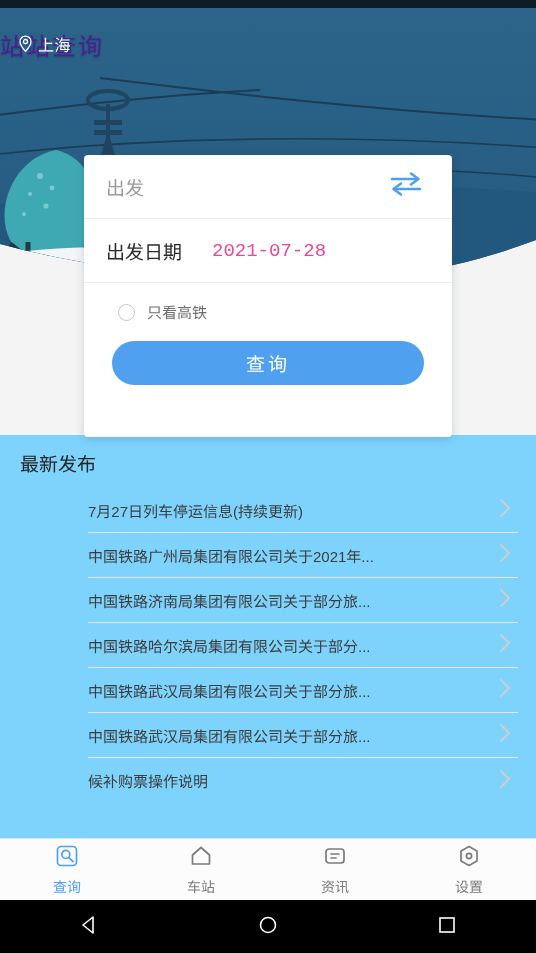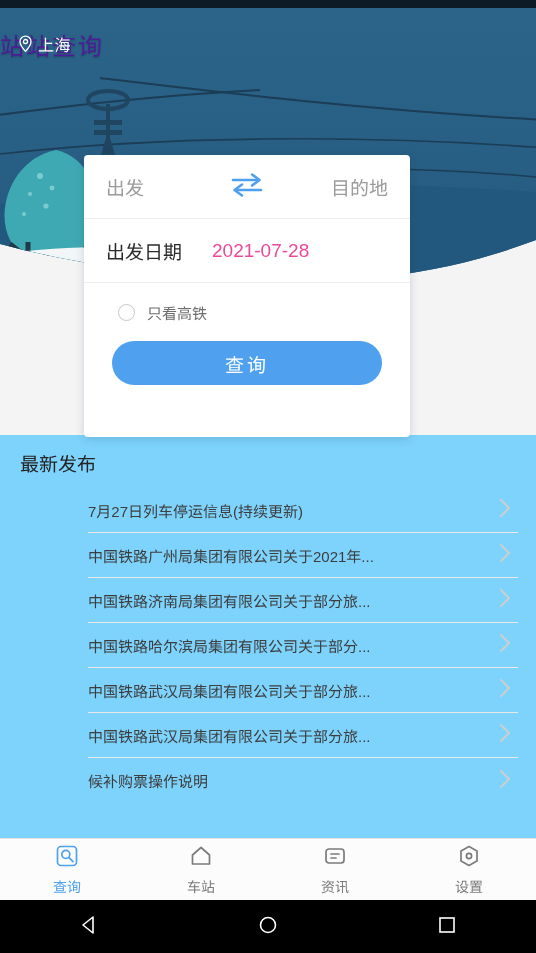--- a/index.html
+++ b/index.html
@@ -57,26 +57,27 @@
     font-size:24px;
     font-weight:400;
     letter-spacing:2px;
     text-shadow:0 1px 2px rgba(0,0,0,.25);
   }
 
   
   .card {
     position:absolute;
     left:84px; top:155px;
-    width:326px;
+    width:368px;
     background:#ffffff;
     border-radius:4px;
     box-shadow:0 2px 10px rgba(20,50,80,.18);
     z-index:10;
     padding-bottom:52px;
+    font-family:Liberation Mono, monospace;
   }
   .card-row {
     height:64px;
     display:flex; align-items:center;
     border-bottom:1px solid #ededed;
     padding:0 22px;
   }
   .od-row { justify-content:space-between; }
   .od {
     font-size:19px;
@@ -284,21 +285,20 @@
       <div class="swap">
         <span>
           <svg width="34" height="26" viewBox="0 0 34 26" fill="none">
             <path d="M3 8 H28" stroke="#4fa1f0" stroke-width="2.6" stroke-linecap="round"></path>
             <path d="M22 2.5 L29.5 8 L22 13.5" stroke="#4fa1f0" stroke-width="2.6" stroke-linecap="round" stroke-linejoin="round" fill="none"></path>
             <path d="M31 18 H6" stroke="#4fa1f0" stroke-width="2.6" stroke-linecap="round"></path>
             <path d="M12 12.5 L4.5 18 L12 23.5" stroke="#4fa1f0" stroke-width="2.6" stroke-linecap="round" stroke-linejoin="round" fill="none"></path>
           </svg>
         </span>
       </div>
-      <div class="od to">目的地</div>
     </div>
 
     <div class="card-row">
       <span class="date-label">出发日期</span>
       <span class="date-value">2021-07-28</span>
     </div>
 
     <div class="opt-row">
       <span class="radio"></span>
       <span class="opt-label">只看高铁</span>

